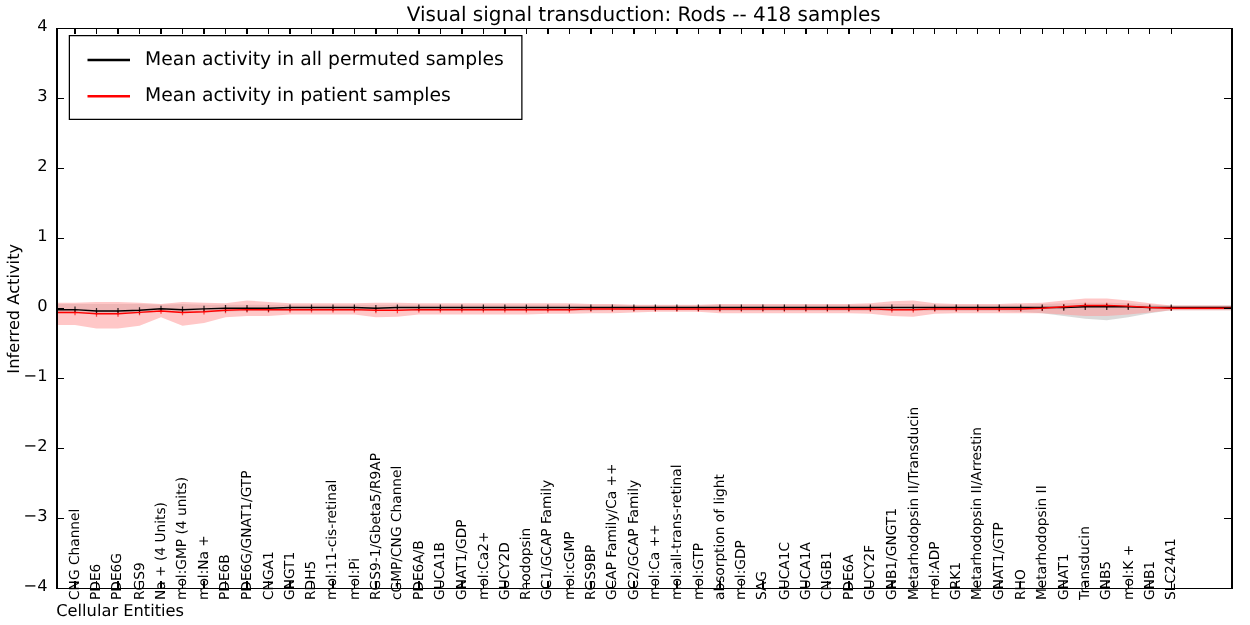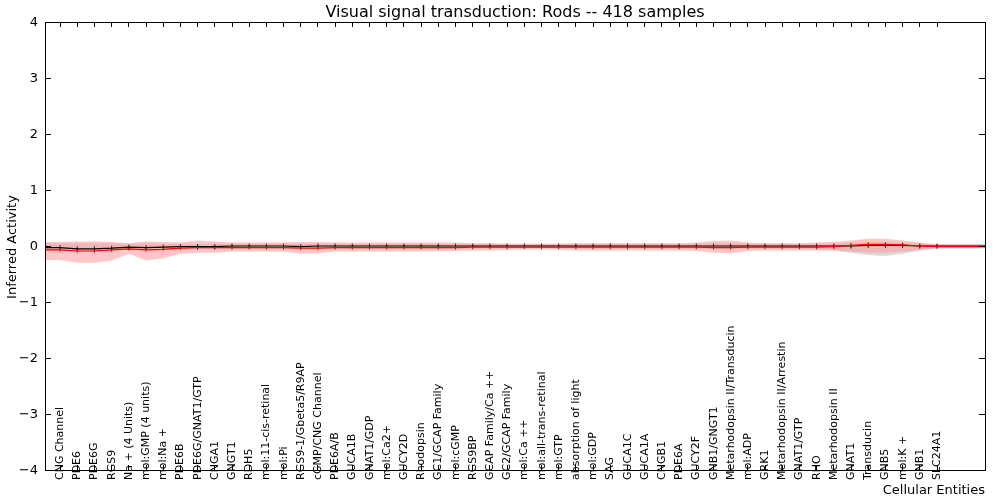--- a/index.html
+++ b/index.html
@@ -10,21 +10,21 @@
   .figure svg{position:absolute;left:0;top:0;}
   .chart-title{
     position:absolute;left:45px;width:940px;top:3px;text-align:center;
     font-size:16px;line-height:18px;
   }
   .ylabel{
     position:absolute;width:200px;height:16px;left:-88px;top:239px;
     transform:rotate(-90deg);text-align:center;font-size:13px;
   }
   .xlabel{
-    position:absolute;left:45px;width:940px;top:482px;text-align:right;font-size:13px;
+    position:absolute;left:45px;width:940px;top:482px;text-align:left;font-size:13px;
   }
   .ytick{
     position:absolute;left:0;width:38px;text-align:right;font-size:13px;height:16px;line-height:16px;
   }
   .xtick{
     position:absolute;white-space:nowrap;font-size:11px;line-height:13px;height:13px;
     transform:rotate(-90deg);transform-origin:left bottom;
   }
   .legend{
     position:absolute;left:55px;top:28px;background:#fff;border:1px solid #000;
@@ -112,13 +112,23 @@
       <span class="xtick" style="left: 822.6px; top: 467px;">RHO</span>
       <span class="xtick" style="left: 839.8px; top: 467px;">Metarhodopsin II</span>
       <span class="xtick" style="left: 857px; top: 467px;">GNAT1</span>
       <span class="xtick" style="left: 874.2px; top: 467px;">Transducin</span>
       <span class="xtick" style="left: 891.4px; top: 467px;">GNB5</span>
       <span class="xtick" style="left: 908.6px; top: 467px;">mol:K +</span>
       <span class="xtick" style="left: 925.8px; top: 467px;">GNB1</span>
       <span class="xtick" style="left: 943px; top: 467px;">SLC24A1</span>
     </div>
 
+  <div class="legend">
+    <div class="legend-row">
+      <span class="legend-swatch" id="swatch-0" style="background: rgb(0, 0, 0);"></span>
+      <span class="legend-label">Mean activity in all permuted samples</span>
+    </div>
+    <div class="legend-row">
+      <span class="legend-swatch" id="swatch-1" style="background: rgb(255, 0, 0);"></span>
+      <span class="legend-label">Mean activity in patient samples</span>
+    </div>
+  </div>
 </div>
 
 </body></html>

